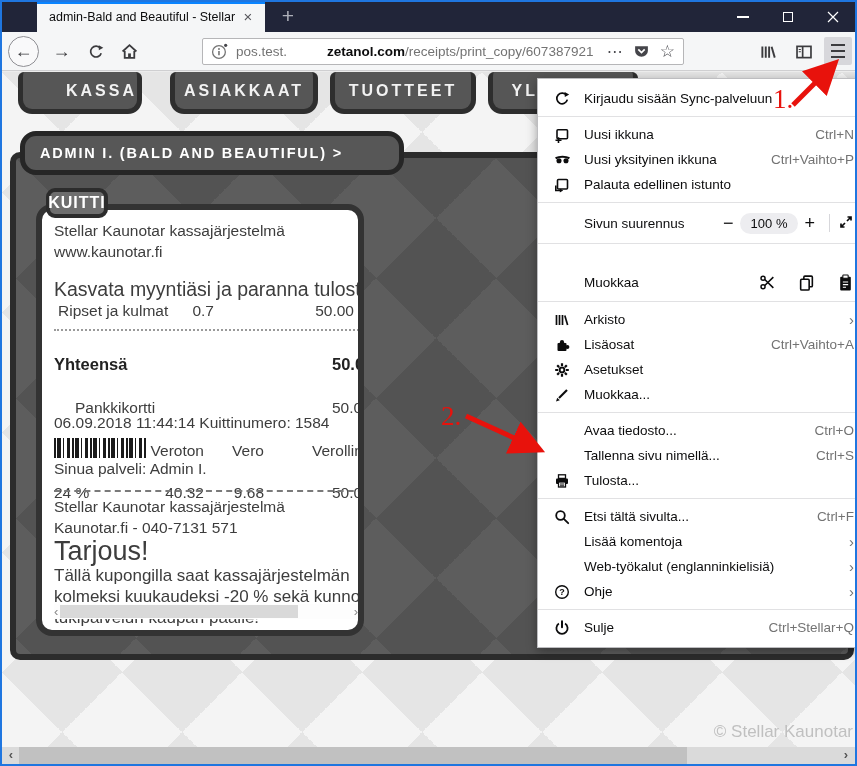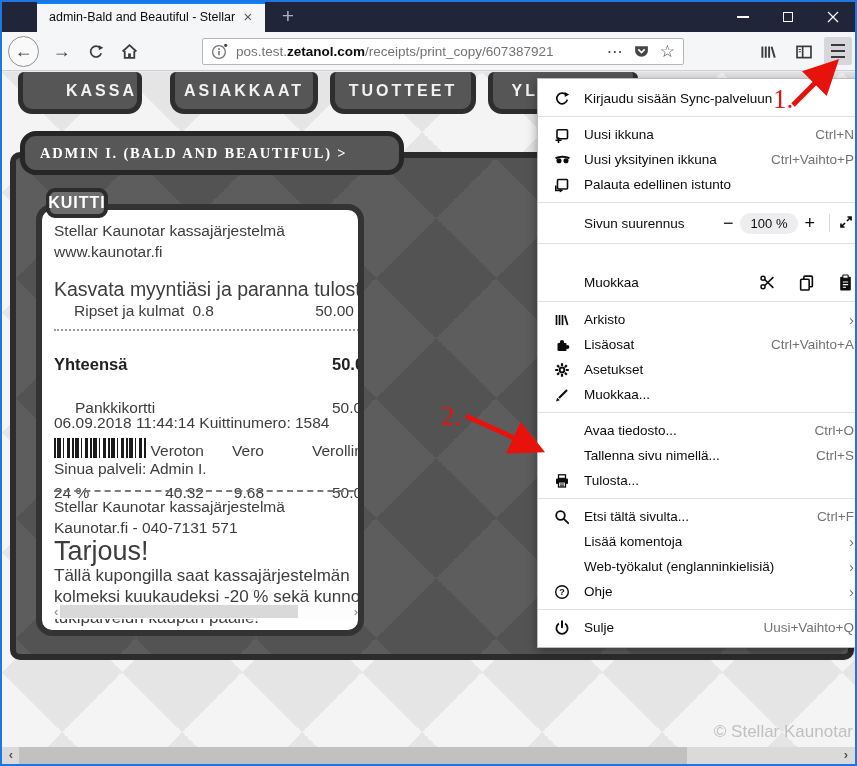--- a/index.html
+++ b/index.html
@@ -27,21 +27,21 @@
   
   .toolbar { position:absolute; top:30px; left:0; right:0; height:39px; background:#f5f6f7;
              border-bottom:1px solid #cfcfd1; }
   .tbi { position:absolute; top:4px; width:31px; height:31px; display:flex; align-items:center;
          justify-content:center; color:#3b3b3e; font-size:18px; }
   .backc { border:1px solid #8f8f94; border-radius:50%; background:#f9f9fa; }
   .urlbar { position:absolute; left:200px; top:6px; width:482px; height:27px; background:#fff;
             border:1px solid #b6b6b8; border-radius:2px; display:flex; align-items:center;
             padding:0 8px; font-size:13.5px; }
   .urlbar .sep-sp { flex:1; }
-  .u-gray { color:#737373; } .u-dark { color:#0c0c0d; font-weight:bold; }
+  .u-gray { color:#737373; } .u-dark { color:#0c0c0d; font-weight:bold;margin-left:40px; }
   .urlicon { margin-left:10px; display:flex; align-items:center; color:#4a4a4f; }
   .hamb { position:absolute; left:822px; top:5px; width:28px; height:28px; background:#d7d7db;
           border-radius:2px; display:flex; flex-direction:column; align-items:center;
           justify-content:center; }
   .hamb span { display:block; width:14px; height:2px; background:#3b3b3e; margin:2px 0; }
 
   
   .page { position:absolute; top:70px; left:0; right:0; bottom:0;
           background-color:#ececec;
           background-image:conic-gradient(from 45deg,#f4f4f4 0 25%,#e5e5e5 0 50%,#f4f4f4 0 75%,#e5e5e5 0);
@@ -50,21 +50,21 @@
              border-top:none; border-radius:6px 6px 14px 14px; color:#f2f2f2; display:flex;
              align-items:center; justify-content:center; letter-spacing:3px; font-size:16px;
              font-weight:bold; z-index:2; }
   .dark-panel { position:absolute; left:8px; top:80px; width:844px; height:508px;
                 border:6px solid #2c2c2c; border-radius:10px; background-color:#575757;
                 background-image:conic-gradient(from 45deg,#5d5d5d 0 25%,#535353 0 50%,#5d5d5d 0 75%,#535353 0);
                 background-size:120px 120px; z-index:1; }
   .admin-pill { position:absolute; left:18px; top:59px; height:44px; width:384px; background:#575757;
                 border:5px solid #262626; border-radius:16px; color:#fff; display:flex;
                 align-items:center; padding-left:15px; letter-spacing:1.8px; font-size:14.5px;
-                font-weight:bold; z-index:3; white-space:nowrap; overflow:hidden;font-family:Liberation Serif, serif; }
+                font-weight:bold; z-index:3; white-space:nowrap; overflow:hidden; }
   .kuitti-tab { position:absolute; left:44px; top:116px; width:62px; height:30px; background:#6e6e6e;
                 border:4px solid #2c2c2c; border-radius:9px; color:#fff; font-size:16px;
                 font-weight:bold; letter-spacing:1px; display:flex; align-items:center;
                 justify-content:center; z-index:5; }
   .receipt { position:absolute; left:34px; top:132px; width:328px; height:432px; background:#fff;
              border:6px solid #333; border-radius:16px; z-index:4; overflow:hidden; color:#3d3d3d; }
   .rin { position:absolute; left:12px; top:0; width:400px; height:100%; font-size:15.5px; }
   .rline { position:absolute; left:0; white-space:nowrap; }
   .rcell { position:absolute; top:0; white-space:nowrap; }
   .num { text-align:right; }
@@ -218,22 +218,22 @@
     </div>
 
     <div class="receipt">
       <div class="rin">
         <div class="rline" style="top:12px;">Stellar Kaunotar kassajärjestelmä</div>
         <div class="rline" style="top:33px;">www.kaunotar.fi</div>
 
         <div class="rline" style="top:68px;font-size:19.5px;">Kasvata myyntiäsi ja paranna tulostasi</div>
 
         <div style="position:relative;top:92px;height:21px;">
-          <span class="rcell" style="left:20px;">Ripset ja kulmat</span>
-          <span class="rcell num" style="left:120px;width:40px;">0.8</span>
+          <span class="rcell" style="left:4px;">Ripset ja kulmat</span>
+          <span class="rcell num" style="left:120px;width:40px;">0.7</span>
           <span class="rcell num" style="left:230px;width:70px;">50.00</span>
         </div>
 
         <div class="dotline" style="top:119px;"></div>
 
         <div style="position:relative;top:124px;height:24px;font-size:16.5px;font-weight:bold;color:#222;">
           <span class="rcell" style="left:0;">Yhteensä</span>
           <span class="rcell" style="left:278px;">50.00</span>
         </div>
 
@@ -475,21 +475,21 @@
       <div class="msep"></div>
 
       <div class="mi">
         <span class="ic">
           <svg width="16" height="16" viewBox="0 0 16 16">
             <path d="M8 1.2 V7.2" stroke="#0c0c0d" stroke-width="2" stroke-linecap="round"></path>
             <path d="M4.9 3.6 A5.6 5.6 0 1 0 11.1 3.6" fill="none" stroke="#0c0c0d" stroke-width="1.8"></path>
           </svg>
         </span>
         <span class="lbl">Sulje</span>
-        <span class="sc">Uusi+Vaihto+Q</span>
+        <span class="sc">Ctrl+Stellar+Q</span>
       </div>
     </div>
 
     <div class="h-scroll">
       <span class="h-arrow" style="left:1px;">‹</span>
       <div class="h-thumb"></div>
       <span class="h-arrow" style="right:1px;">›</span>
     </div>
   </div>
 

